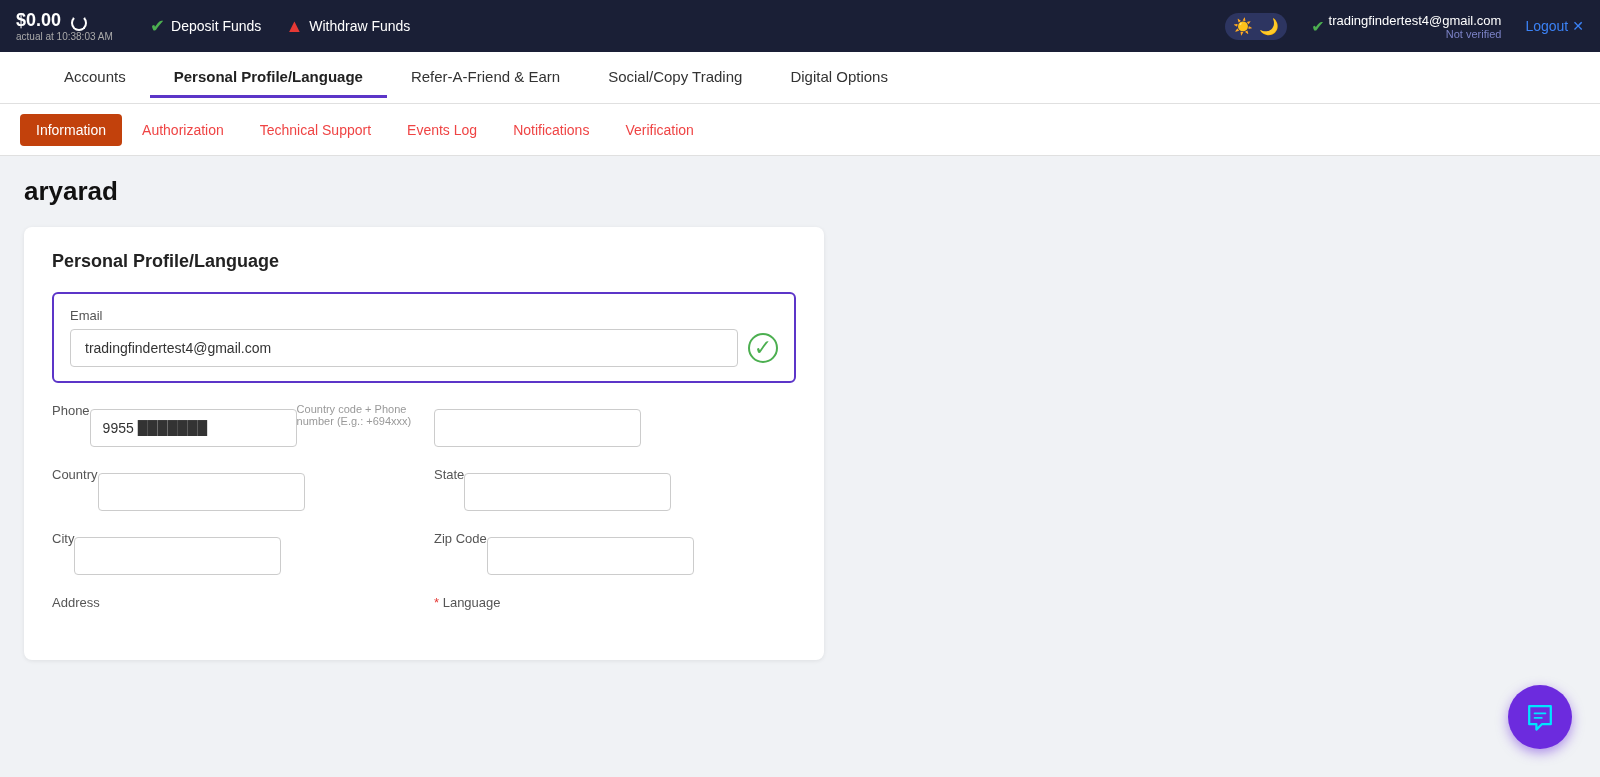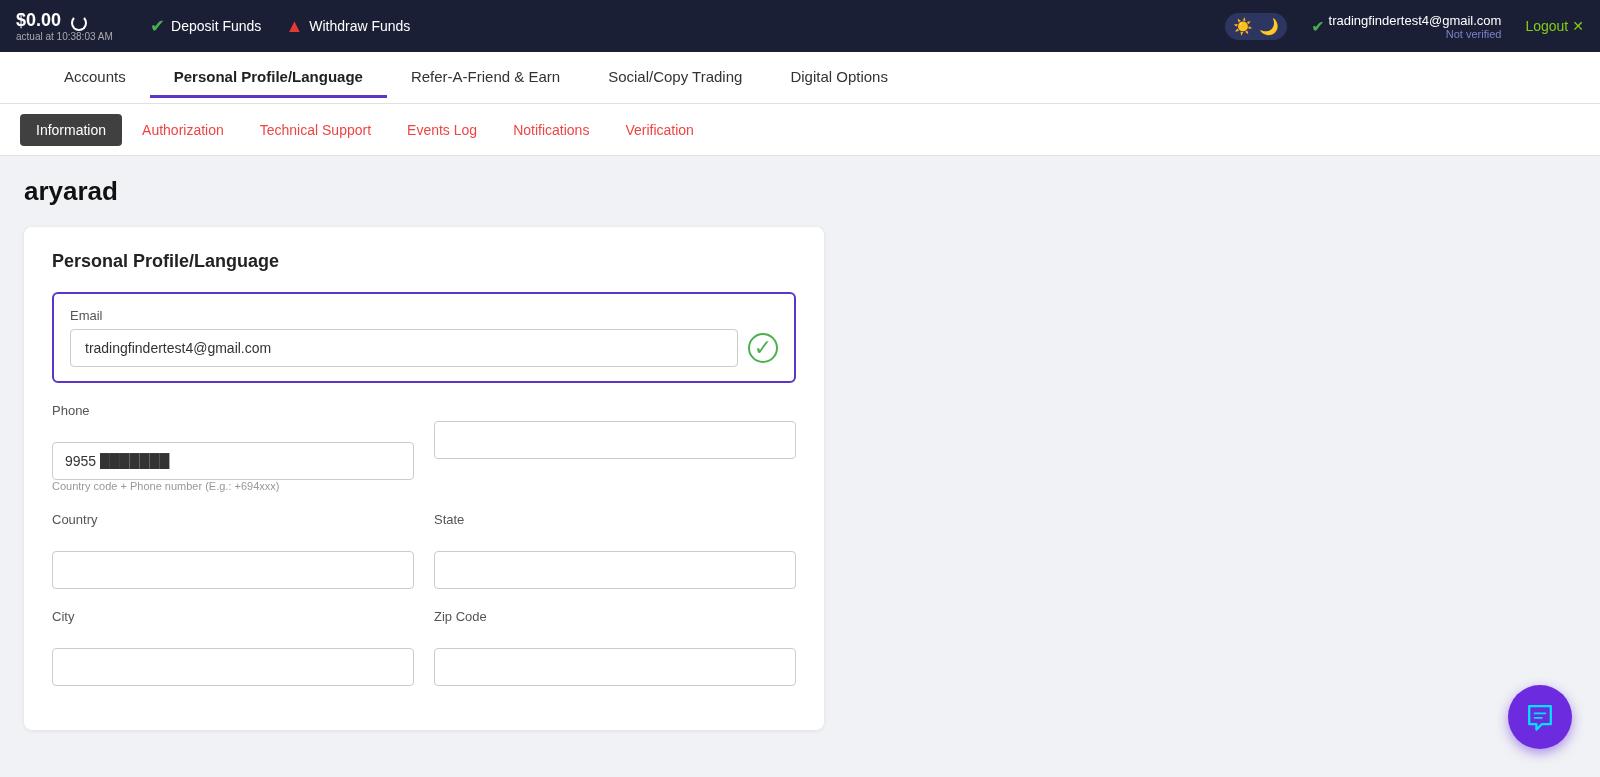--- a/index.html
+++ b/index.html
@@ -62,21 +62,21 @@
     .user-info .email { color: white; }
     .user-info .status { color: #7c83c7; font-size: 11px; }
     .user-verified {
       display: flex;
       align-items: center;
       gap: 4px;
     }
     .logout-btn {
       background: none;
       border: none;
-      color: #84cc16;
+      color: #3b82f6;
       font-size: 14px;
       cursor: pointer;
       display: flex;
       align-items: center;
       gap: 4px;
     }
 
     
     .navbar {
       background: white;
@@ -115,21 +115,21 @@
     }
     .subtab {
       font-size: 14px;
       color: #ef4444;
       padding: 8px 16px;
       cursor: pointer;
       border-radius: 4px;
       white-space: nowrap;
     }
     .subtab.active {
-      background: #404040;
+      background: #c2410c;
       color: white;
       border-radius: 4px;
     }
 
     
     .page-content {
       padding: 20px 24px;
     }
     .username {
       font-size: 26px;
@@ -195,28 +195,28 @@
       flex-shrink: 0;
     }
 
     
     .form-row {
       display: grid;
       grid-template-columns: 1fr 1fr;
       gap: 20px;
       margin-bottom: 20px;
     }
-    .form-field { display: flex; flex-direction: column; }
+    .form-field { display: flex; flex-direction: row; }
     .form-input {
       padding: 10px 12px;
       border: 1px solid #ccc;
       border-radius: 4px;
       font-size: 14px;
       color: #333;
-      margin-top: 18px;
+      margin-top: 6px;
     }
     .field-hint {
       font-size: 11px;
       color: #999;
     }
 
     
     .chat-icon {
       position: fixed;
       bottom: 28px;
@@ -348,20 +348,28 @@
       <div class="form-field">
         <div class="field-label">City</div>
         <input type="text" class="form-input" value="" style="">
       </div>
       <div class="form-field">
         <div class="field-label">Zip Code</div>
         <input type="text" class="form-input" value="" style="">
       </div>
     </div>
 
+    <div class="form-row">
+      <div class="form-field">
+        <div class="field-label">Address</div>
+      </div>
+      <div class="form-field">
+        <div class="field-label required">Language</div>
+      </div>
+    </div>
   </div>
 </div>
 
 <div class="chat-icon">
   <svg viewBox="0 0 40 40" fill="none" xmlns="http://www.w3.org/2000/svg">
     <path d="M8 8 L8 28 L16 28 L16 34 L22 28 L32 28 L32 8 Z" stroke="#00e5ff" stroke-width="2.5" fill="none" stroke-linejoin="round"></path>
     <path d="M14 16 L26 16 M14 21 L22 21" stroke="#00e5ff" stroke-width="2" stroke-linecap="round"></path>
   </svg>
 </div>
 

